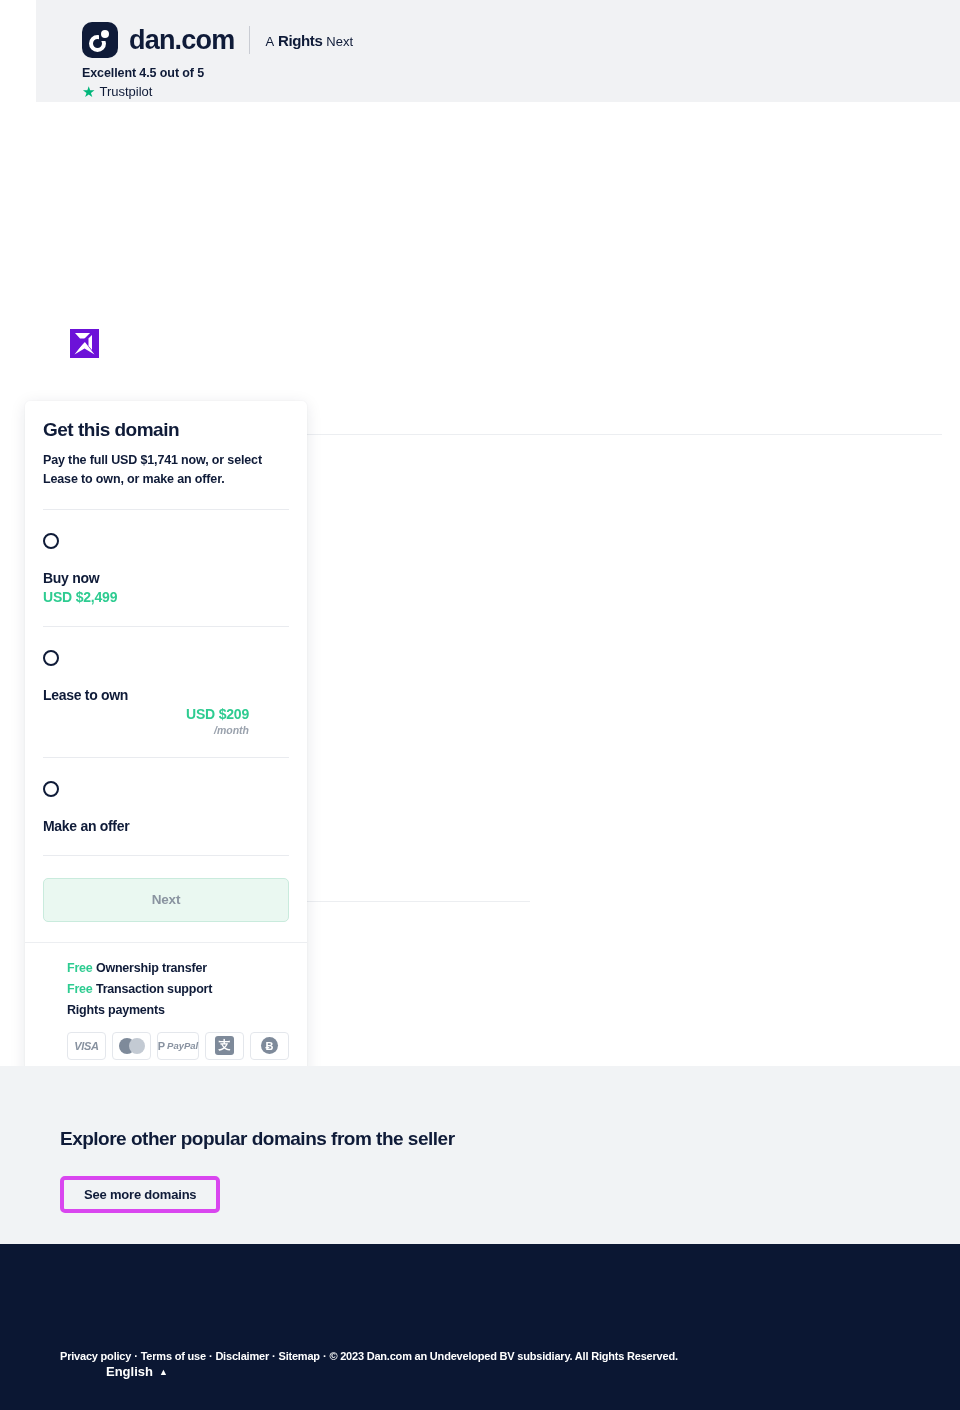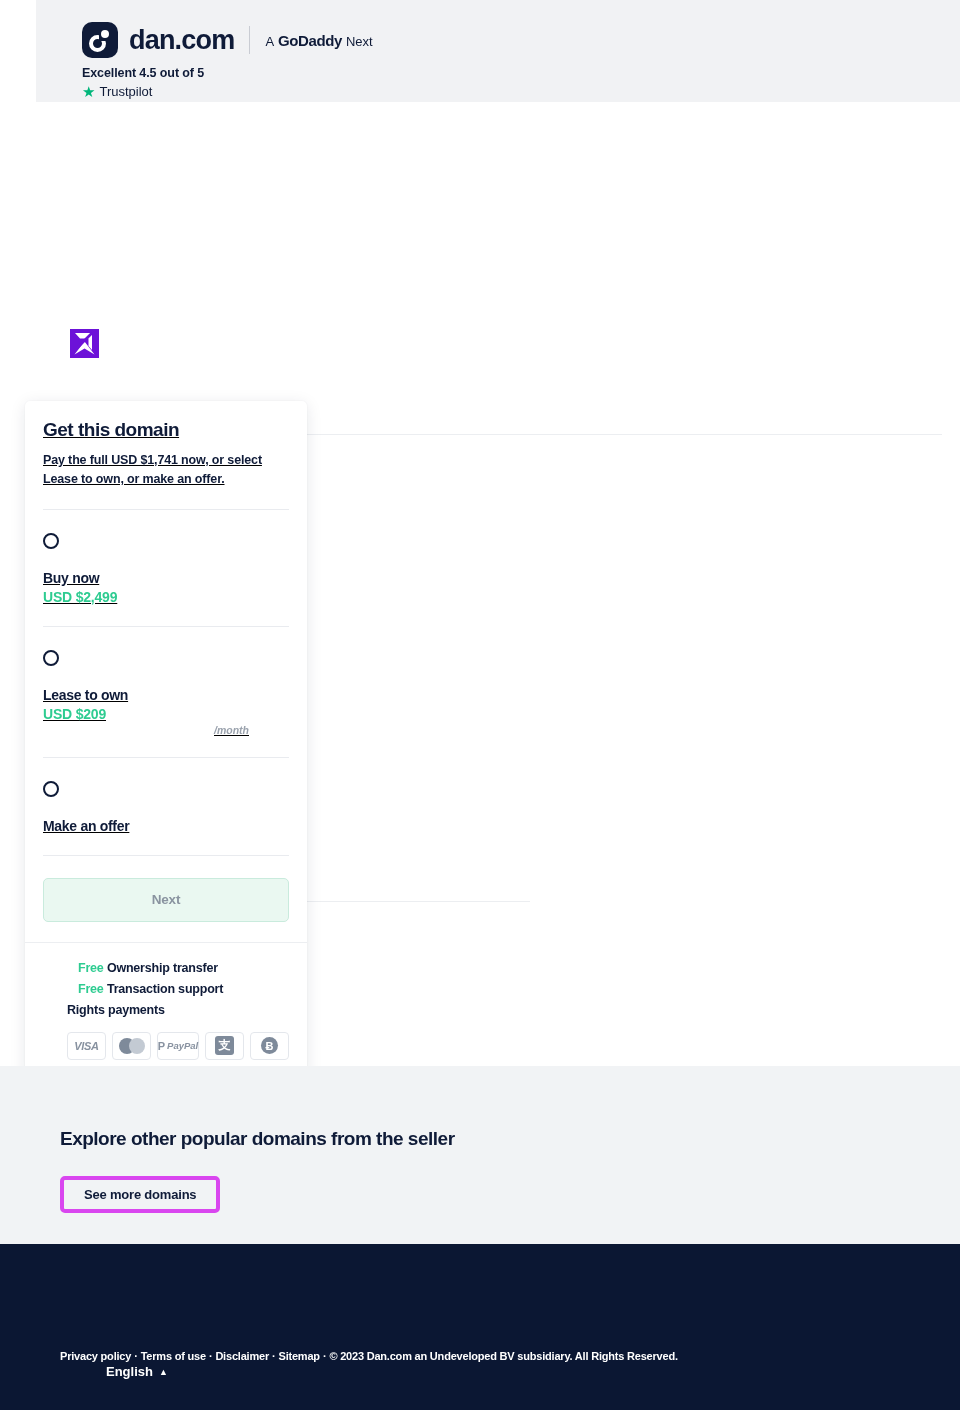--- a/index.html
+++ b/index.html
@@ -90,21 +90,21 @@
 
   
   .buy-card {
     position: absolute; left: 25px; top: 401px;
     width: 282px;
     background: #ffffff;
     border-radius: 5px;
     box-shadow: 0 3px 16px rgba(15,27,56,0.10), 0 0 2px rgba(15,27,56,0.06);
     overflow: hidden;
   }
-  .card-body { padding: 18px 18px 0 18px; text-decoration: underline; }
+  .card-body { padding: 18px 18px 0 18px; }
   .card-title {
     font-size: 19px; font-weight: bold; color: #0f1b38;
     letter-spacing: -0.5px; margin-bottom: 10px;
   }
   .card-sub {
     font-size: 12.5px; font-weight: bold; color: #0f1b38;
     line-height: 1.55; letter-spacing: -0.15px;
   }
   .card-rule { height: 1px; background: #e9ebef; margin: 19px 0 0 0; }
 
@@ -116,21 +116,21 @@
     border: 2px solid #0f1b38; background: #ffffff;
   }
   .opt-label {
     font-size: 14px; font-weight: bold; color: #0f1b38;
     letter-spacing: -0.3px; margin-top: 21px;
   }
   .opt-price {
     font-size: 14px; font-weight: bold; color: #2ecc91;
     letter-spacing: -0.2px; margin-top: 3px;
   }
-  .opt-price.right { text-align: left; padding-right: 40px; }
+  .opt-price.right { text-align: right; padding-right: 40px; }
   .opt-per {
     font-size: 10.5px; font-weight: bold; color: #9aa2ad;
     font-style: italic; text-align: right; padding-right: 40px; margin-top: 2px;
   }
   .opt-rule { height: 1px; background: #e9ebef; margin-top: 21px; }
 
   .next-wrap { padding: 22px 18px 20px 18px; }
   .next-btn {
     width: 100%; height: 44px; border-radius: 5px;
     background: #eaf8f1; border: 1px solid #c9ebdd;
@@ -140,21 +140,21 @@
   }
 
   .trust-sec {
     border-top: 1px solid #eceef1;
     padding: 18px 18px 18px 42px;
   }
   .trust-item {
     font-size: 12.5px; font-weight: bold; color: #0f1b38;
     letter-spacing: -0.2px; margin-bottom: 7px;
   }
-  .trust-item .free { color: #2ecc91; margin-left: 11px; }
+  .trust-item .free { color: #2ecc91; }
   .pay-row { display: flex; gap: 6px; margin-top: 15px; }
   .pay-chip {
     width: 42px; height: 28px; border: 1px solid #e4e7ec; border-radius: 4px;
     background: #ffffff; display: flex; align-items: center; justify-content: center;
   }
   .visa-txt {
     font-size: 11px; font-weight: bold; font-style: italic;
     color: #8892a0; letter-spacing: -0.3px; text-align: right;
   }
   .mc { position: relative; width: 26px; height: 16px; }
@@ -221,21 +221,21 @@
     <div class="brand-row">
       <div class="dan-mark">
         <div class="d-bowl"></div>
         <div class="d-notch"></div>
         <div class="d-dot"></div>
       </div>
       <div class="dan-word">dan.com</div>
       <div class="brand-sep"></div>
       <div class="godaddy-line">
         <span class="a-txt">A</span>
-        <span class="gd">GoDaddy</span>
+        <span class="gd">Rights</span>
         <span class="br">Next</span>
       </div>
     </div>
     <div class="tp-rating">Excellent 4.5 out of 5</div>
     <div class="tp-row">
       <span class="tp-star">★</span>
       <span class="tp-name">Trustpilot</span>
     </div>
   </div>
 

